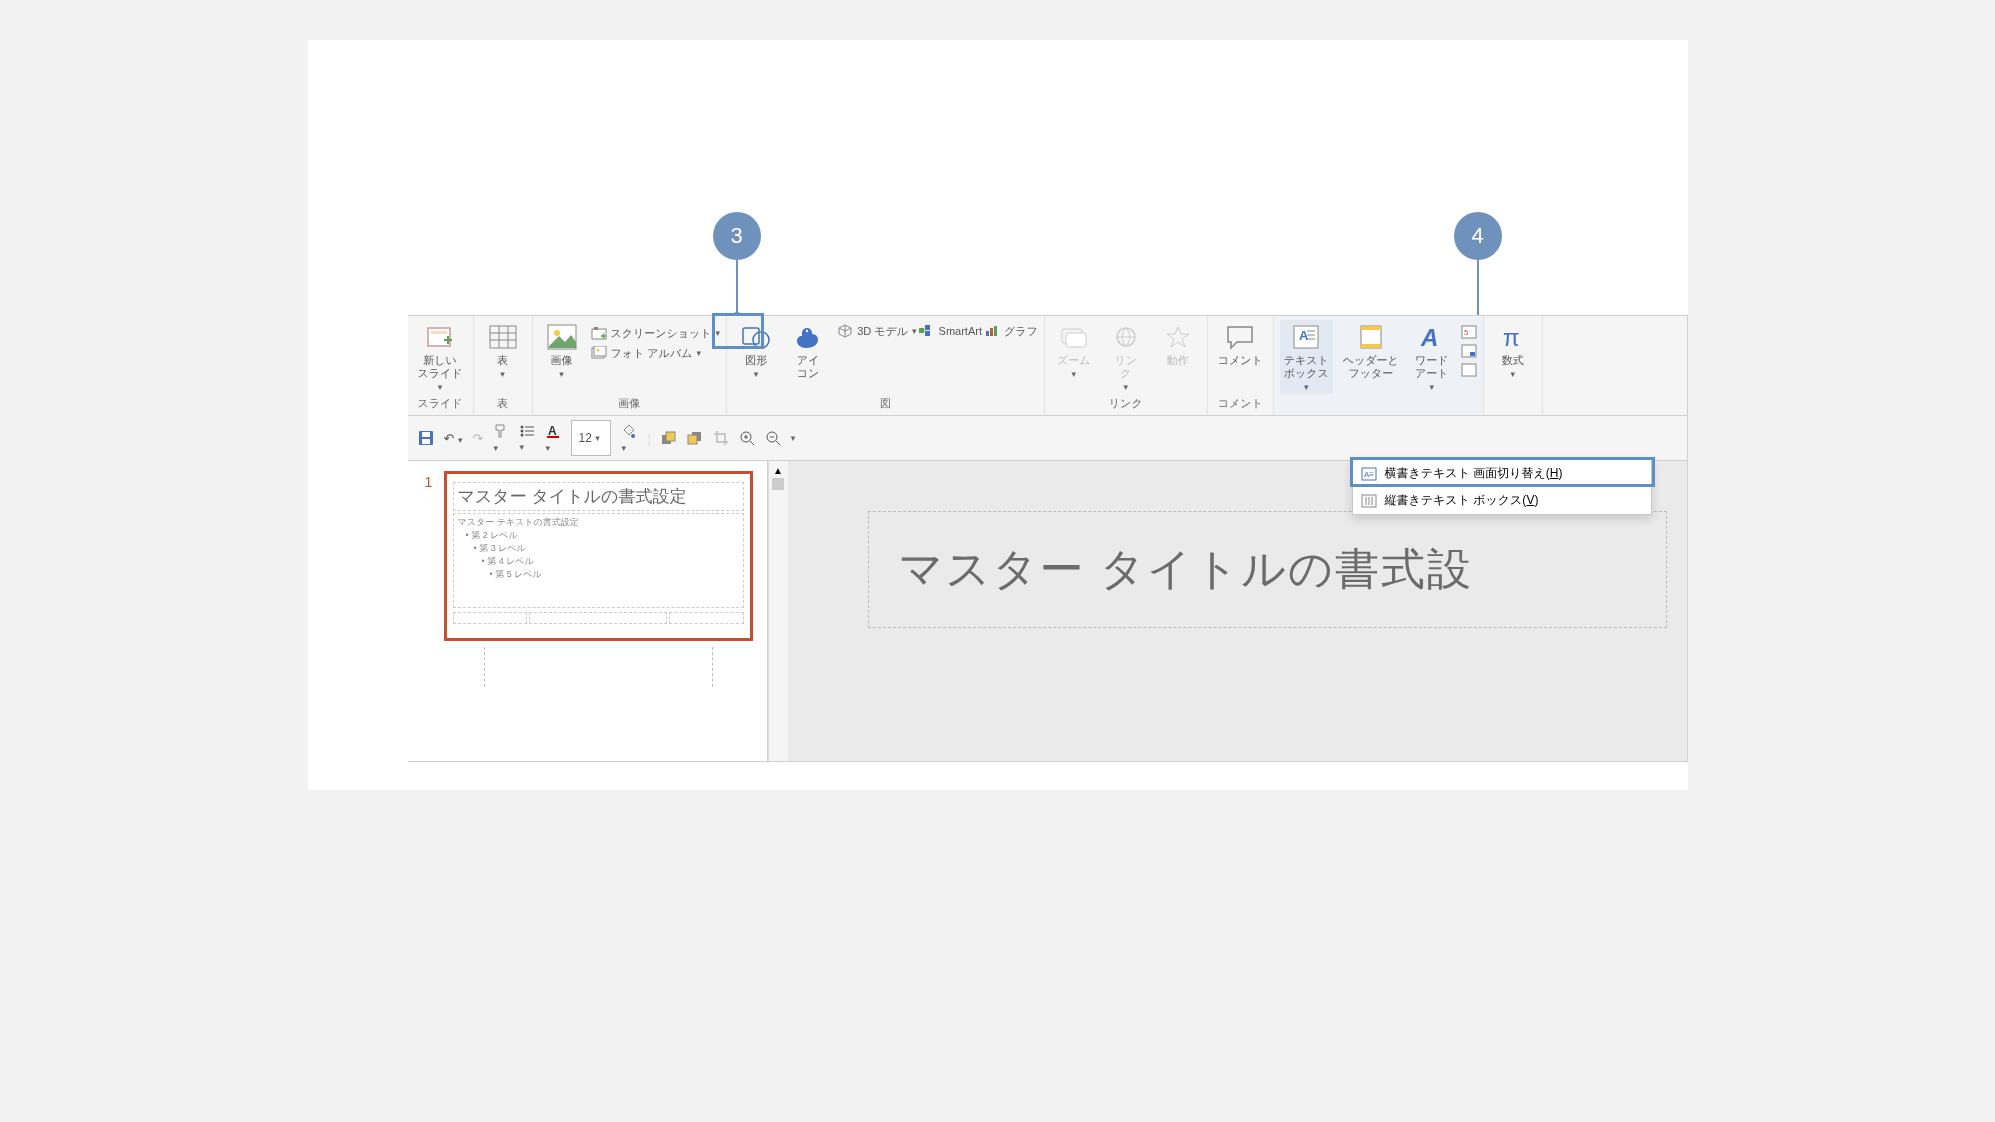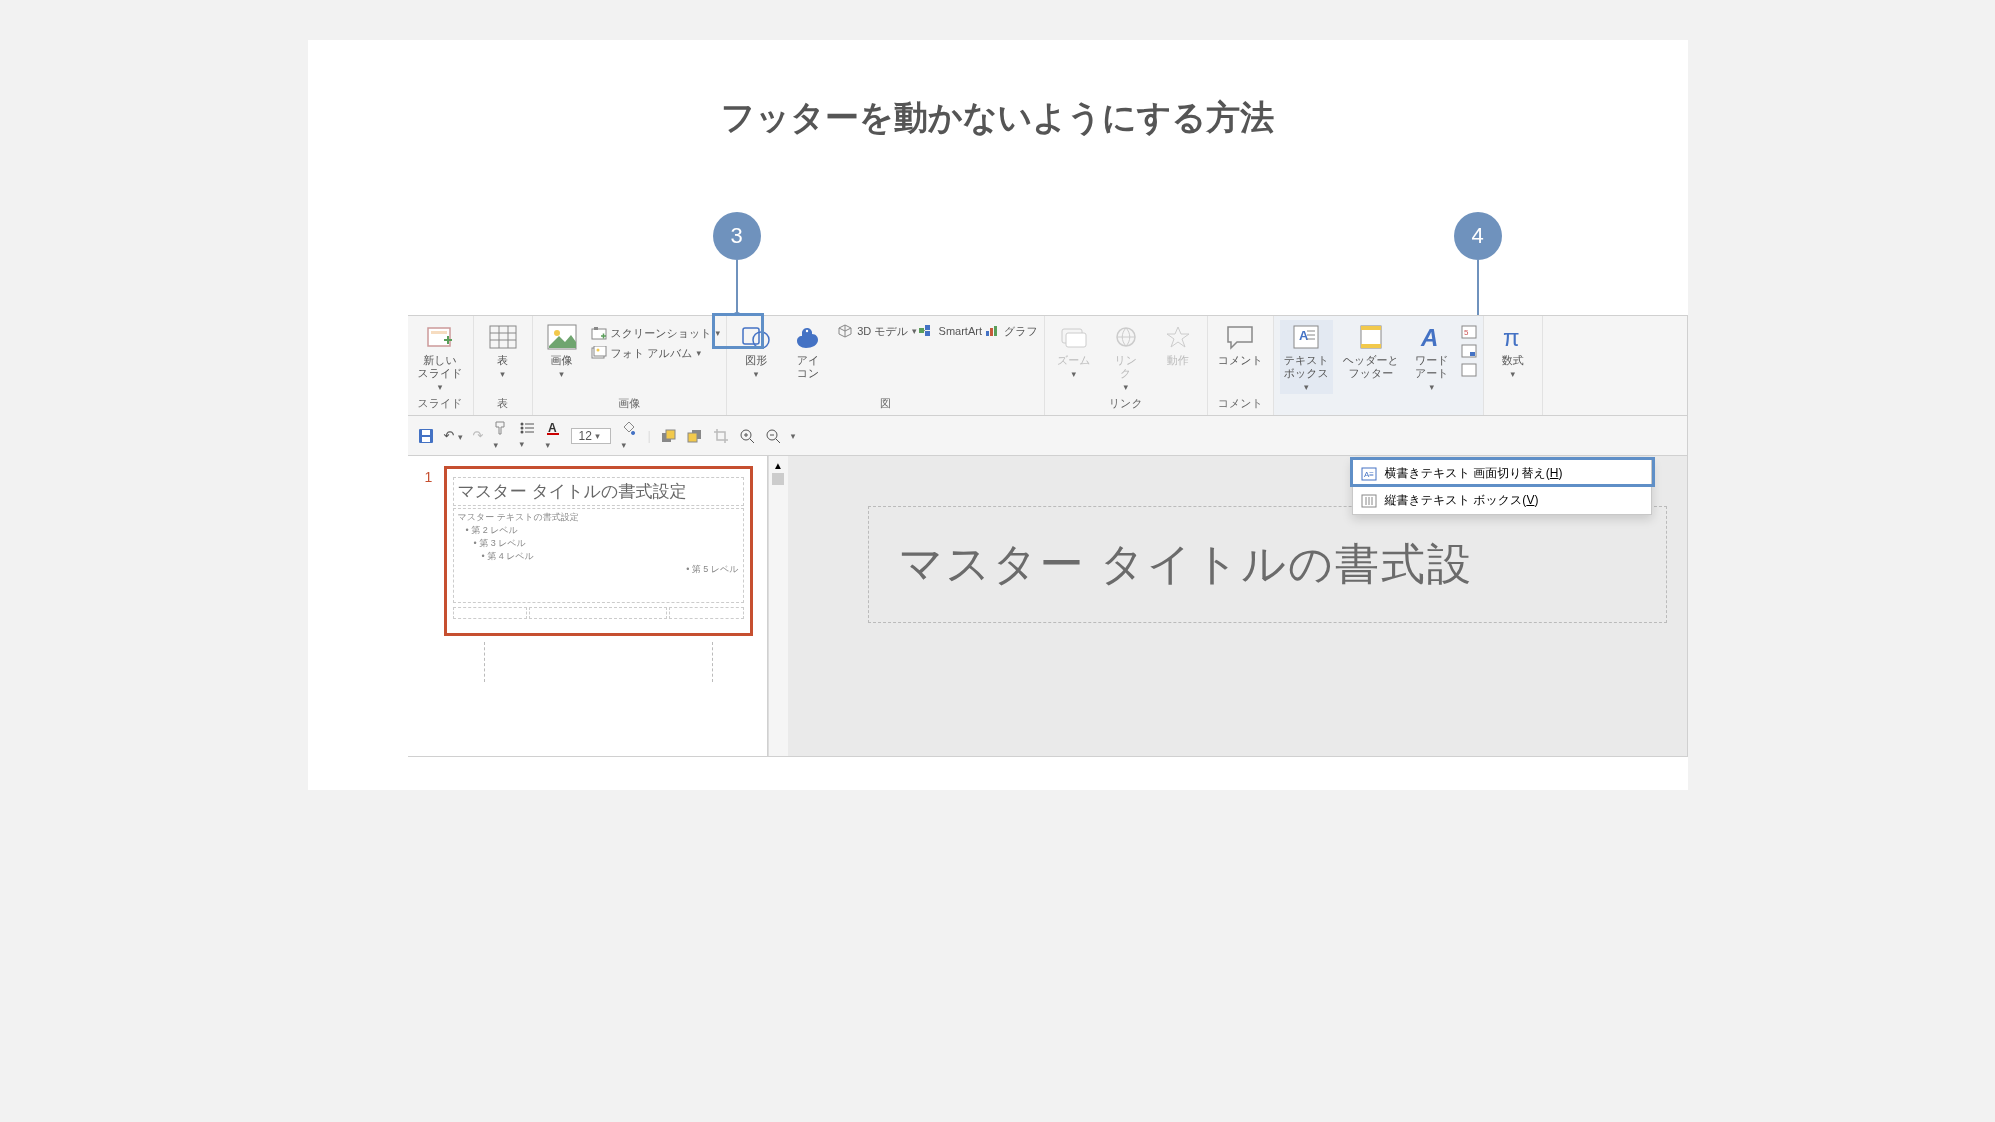--- a/index.html
+++ b/index.html
@@ -34,41 +34,40 @@
 .hl-tab { position: absolute; border: 3px solid #5f8fc7; pointer-events: none; }
 .hl-menu { position: absolute; border: 3px solid #5f8fc7; pointer-events: none; }
 
 
 .dropdown { position: absolute; background: #fff; border: 1px solid #c8c8c8; box-shadow: 0 4px 10px rgba(0,0,0,.15); font-size: 12px; }
 .dd-item { display: flex; align-items: center; gap: 8px; padding: 5px 12px 5px 8px; white-space: nowrap; }
 .dd-item .key { text-decoration: underline; }
 
 
 .qat { background: #f5f5f5; display: flex; align-items: center; gap: 10px; padding: 4px 10px; border-bottom: 1px solid #d0d0d0; font-size: 13px; color: #555; }
-.fontbox { border: 1px solid #bbb; background: #fff; padding: 0 6px; font-size: 12px; min-width: 40px; height: 16px; display: flex; align-items: center; }
+.fontbox { border: 1px solid #bbb; background: #fff; padding: 0 6px; font-size: 12px; min-width: 40px; height: 36px; display: flex; align-items: center; }
 
 
 .workspace { display: flex; background: #eaeaea; height: 300px; }
 .thumbs { width: 360px; background: #fff; border-right: 1px solid #d0d0d0; padding: 10px 14px; }
 .thumb { border: 3px solid #c64f30; padding: 6px; font-size: 9px; color: #888; position: relative; height: 170px; }
 .thumb-num { position: absolute; left: -22px; top: 0; color: #c64f30; font-size: 14px; }
 .thumb .line { border: 1px dashed #ccc; margin: 2px 0; padding: 2px 4px; }
 .canvas { flex: 1; padding: 50px 20px 0 80px; position: relative; }
 .scrollbar { width: 20px; background: #f5f5f5; border-left: 1px solid #ddd; display: flex; flex-direction: column; align-items: center; padding: 4px 0; gap: 2px; }
 .scroll-thumb { width: 12px; flex: 0 0 12px; background: #ccc; }
 .title-box { border: 1px dashed #bbb; padding: 28px 30px; font-size: 44px; color: #6b6b6b; letter-spacing: 2px; font-weight: 300; }
 
 
 svg { display: block; }
 </style>
 </head>
 <body>
 
 <div class="card">
-  <div class="title">フッターを動かないようにする方法</div>
 
   <div class="badge" style="left:405px; top:172px;">3</div>
   <div class="stem" style="left:428px; top:220px; height:56px;"></div>
   <div class="dot" style="left:424px; top:272px;"></div>
 
   <div class="badge" style="left:1146px; top:172px;">4</div>
   <div class="stem" style="left:1169px; top:220px; height:190px;"></div>
   <div class="dot" style="left:1165px; top:406px;"></div>
 
   <div class="app">
@@ -408,21 +407,21 @@
       <div class="thumbs">
         <div style="position:relative; margin-left:22px;">
           <div class="thumb">
             <span class="thumb-num">1</span>
             <div class="line" style="font-size:17px; color:#666;">マスター タイトルの書式設定</div>
             <div class="line" style="height:95px;">
               <div>マスター テキストの書式設定</div>
               <div style="padding-left:8px;">• <span>第 2 レベル</span></div>
               <div style="padding-left:16px;">• <span>第 3 レベル</span></div>
               <div style="padding-left:24px;">• <span>第 4 レベル</span></div>
-              <div style="padding-left:32px;text-align:right;">• <span>第 5 レベル</span></div>
+              <div style="padding-left:32px;">• <span>第 5 レベル</span></div>
             </div>
             <div style="display:flex; gap:2px; margin-top:2px;">
               <div class="line" style="flex:1; height:12px;"></div>
               <div class="line" style="flex:2; height:12px;"></div>
               <div class="line" style="flex:1; height:12px;"></div>
             </div>
           </div>
           <div style="border-left:1px dashed #bbb; border-right:1px dashed #bbb; height:40px; margin:6px 40px 0 40px;"></div>
         </div>
       </div>

